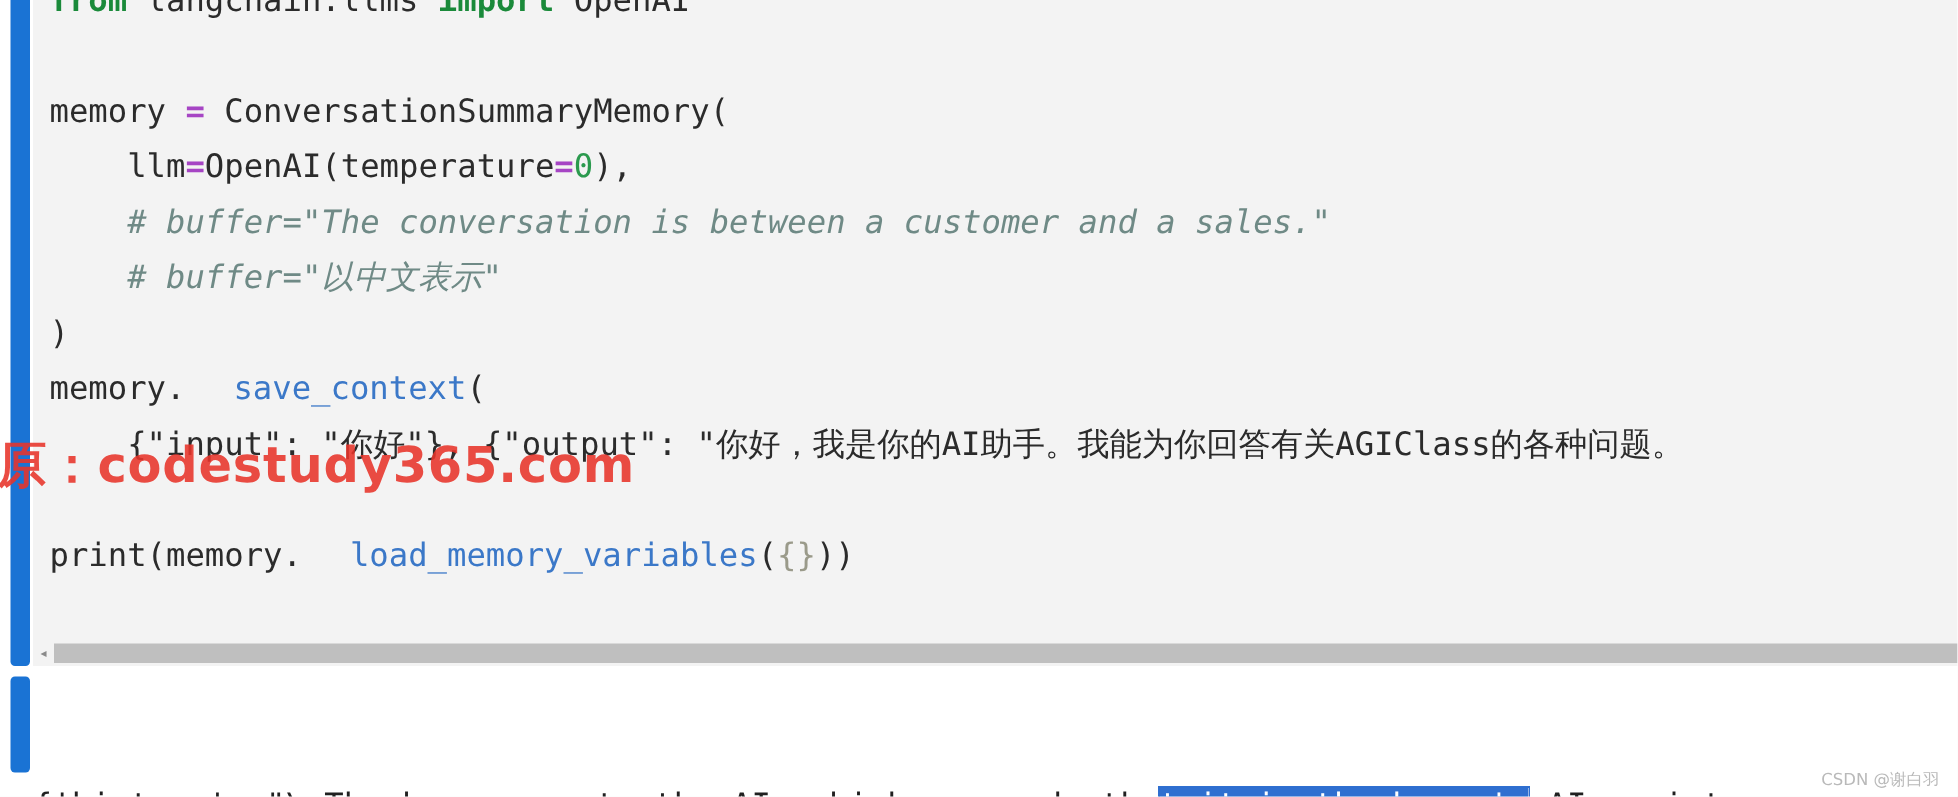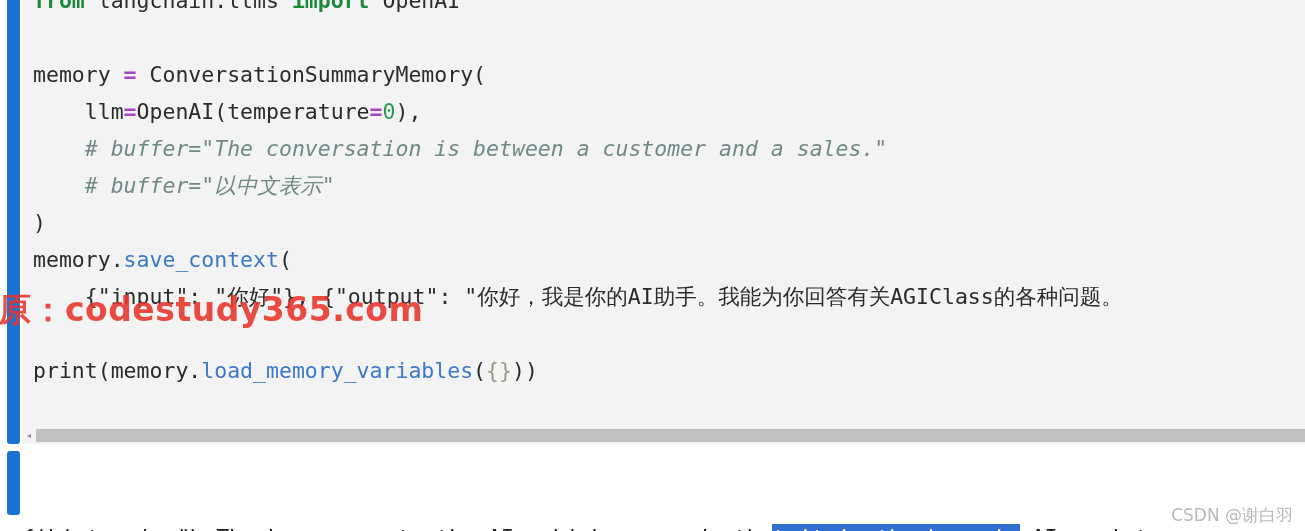--- a/index.html
+++ b/index.html
@@ -61,21 +61,21 @@
     color: #2b2b2b;
     white-space: pre;
     letter-spacing: 0px;
   }
   .line { height: 37px; }
 
   
   .kw      { color: #1a8a3a; font-weight: bold; }
   .op      { color: #a645c4; font-weight: bold; }
   .num     { color: #2b9a4e; }
-  .fn      { color: #3b78c8; }
+  .fn      { color: #3b78c8; margin-left: 32px; }
   .cmt     { color: #6f8a86; font-style: italic; }
   .plain   { color: #2b2b2b; }
   .brace   { color: #9a9a8a; }
 
   
   .hscroll {
     position: absolute;
     left: 22px;
     bottom: 0;
     right: 0;
@@ -151,21 +151,21 @@
     opacity: 0.88;
     white-space: nowrap;
     letter-spacing: 0.5px;
     pointer-events: none;
   }
   .wm-csdn {
     position: absolute;
     right: 12px;
     bottom: 4px;
     font-family: "DejaVu Sans", sans-serif;
-    font-size: 17px;
+    font-size: 11px;
     color: #b9b9b9;
     white-space: nowrap;
     pointer-events: none;
   }
 </style>
 </head>
 <body>
 
 <div id="notebook">
 

